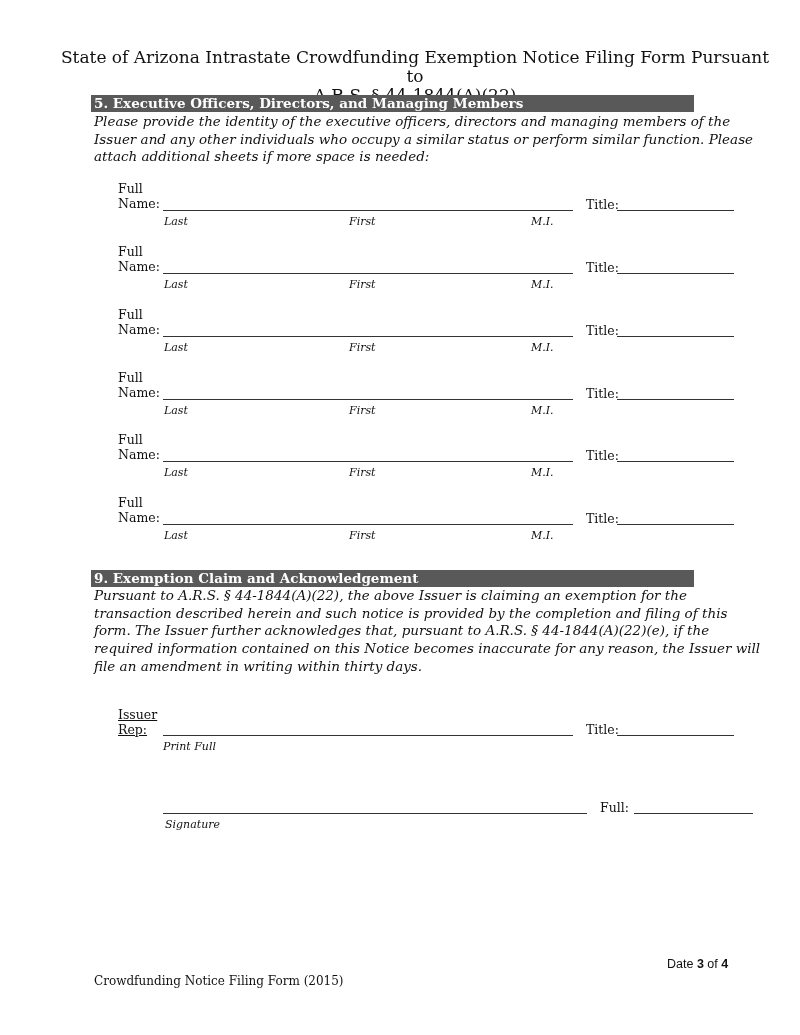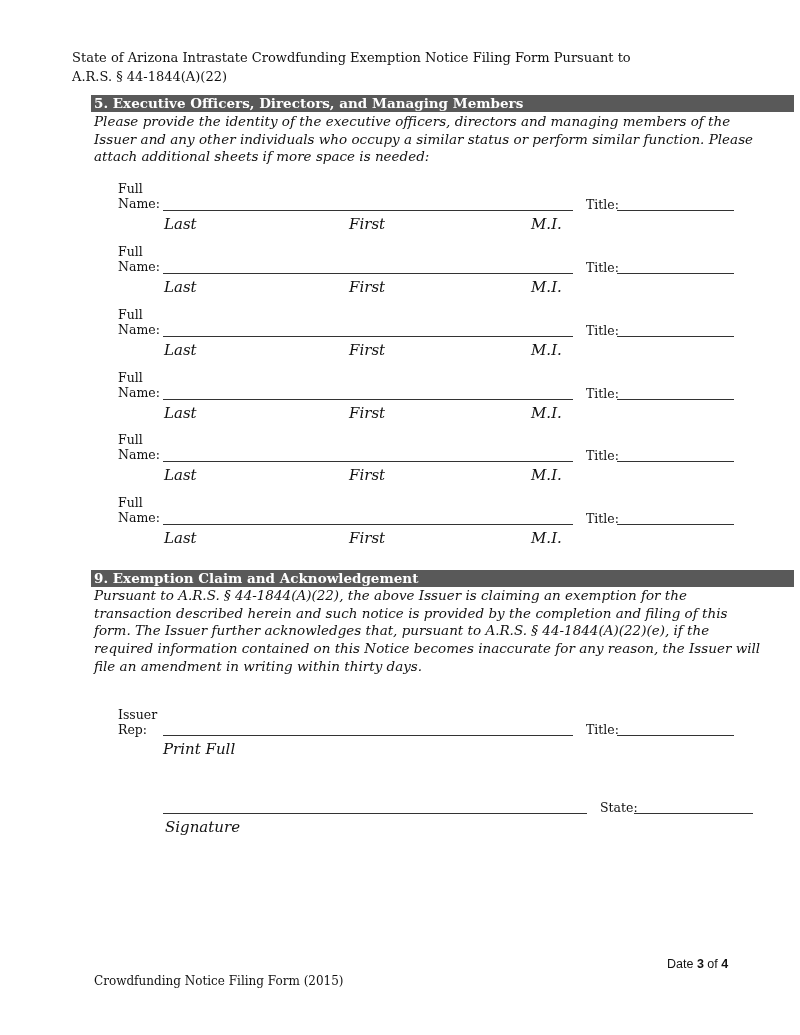--- a/index.html
+++ b/index.html
@@ -1,25 +1,25 @@
 <!DOCTYPE html>
 <html><head>
 <meta charset="utf-8">
 <style>
   html, body { margin: 0; padding: 0; background: #fff; }
   body { width: 800px; height: 1035px; position: relative; overflow: hidden;
          font-family: "DejaVu Serif", "Liberation Serif", serif; color: #111; }
   .abs { position: absolute; }
-  .title { left: 72px; width: 710px; top: 48px; text-align: left; font-size: 13px; line-height: 19px; }
-  .bar { left: 91px; width: 703px; height: 17px; background: #595959; color: #fff;
+  .title { left: 60px; width: 710px; top: 48px; text-align: center; font-size: 17px; line-height: 19px; }
+  .bar { left: 91px; width: 603px; height: 17px; background: #595959; color: #fff;
          font-weight: bold; font-size: 13.5px; line-height: 17px; padding-left: 3px; box-sizing: border-box; white-space: nowrap; }
   .para { left: 94px; width: 670px; font-style: italic; font-size: 13.5px; line-height: 17.7px; }
   .lbl { font-size: 12.5px; line-height: 15px; }
   .line { border-bottom: 1px solid #333; height: 0; }
-  .sub { font-style: italic; font-size: 15px; }
+  .sub { font-style: italic; font-size: 11px; }
   .footer { left: 94px; top: 974px; font-size: 12px; }
   .pageno { left: 667px; top: 957px; font-family: "Liberation Sans", sans-serif; font-size: 12.5px; }
   .pageno b { font-weight: bold; }
 </style>
 </head>
 <body>
 
 <div class="abs title">
   <div>State of Arizona Intrastate Crowdfunding Exemption Notice Filing Form Pursuant to</div>
   <div>A.R.S. § 44-1844(A)(22)</div>
@@ -99,28 +99,28 @@
         <div class="abs sub" style="left:349px; top:529px;">First</div>
         <div class="abs sub" style="left:531px; top:529px;">M.I.</div>
         <div class="abs lbl" style="left:586px; top:511px;">Title:</div>
         <div class="abs line" style="left:617px; top:524px; width:117px;"></div>
       </div>
   </div>
 
 <div class="abs bar" style="top:570px;">9.  Exemption Claim and Acknowledgement</div>
 <div class="abs para" style="top:587px;">Pursuant to A.R.S. § 44-1844(A)(22), the above Issuer is claiming an exemption for the transaction described herein and such notice is provided by the completion and filing of this form.  The Issuer further acknowledges that, pursuant to A.R.S. § 44-1844(A)(22)(e), if the required information contained on this Notice becomes inaccurate for any reason, the Issuer will file an amendment in writing within thirty days.</div>
 
-<div class="abs lbl" style="left:118px; top:707px;">
+<div class="abs lbl" style="left:118px; top:707px;text-decoration:underline;">
   <div>Issuer</div>
   <div>Rep:</div>
 </div>
 <div class="abs line" style="left:163px; top:735px; width:410px;"></div>
 <div class="abs sub" style="left:163px; top:740px;">Print Full</div>
 <div class="abs lbl" style="left:586px; top:722px;">Title:</div>
 <div class="abs line" style="left:617px; top:735px; width:117px;"></div>
 
 <div class="abs line" style="left:163px; top:813px; width:424px;"></div>
 <div class="abs sub" style="left:165px; top:818px;">Signature</div>
-<div class="abs lbl" style="left:600px; top:800px;">State:</div>
+<div class="abs lbl" style="left:600px; top:800px;">Full:</div>
 <div class="abs line" style="left:634px; top:813px; width:119px;"></div>
 
 <div class="abs pageno"><span>Date </span><b>3</b><span> of </span><b>4</b></div>
 <div class="abs footer">Crowdfunding Notice Filing Form (2015)</div>
 
 </body></html>

